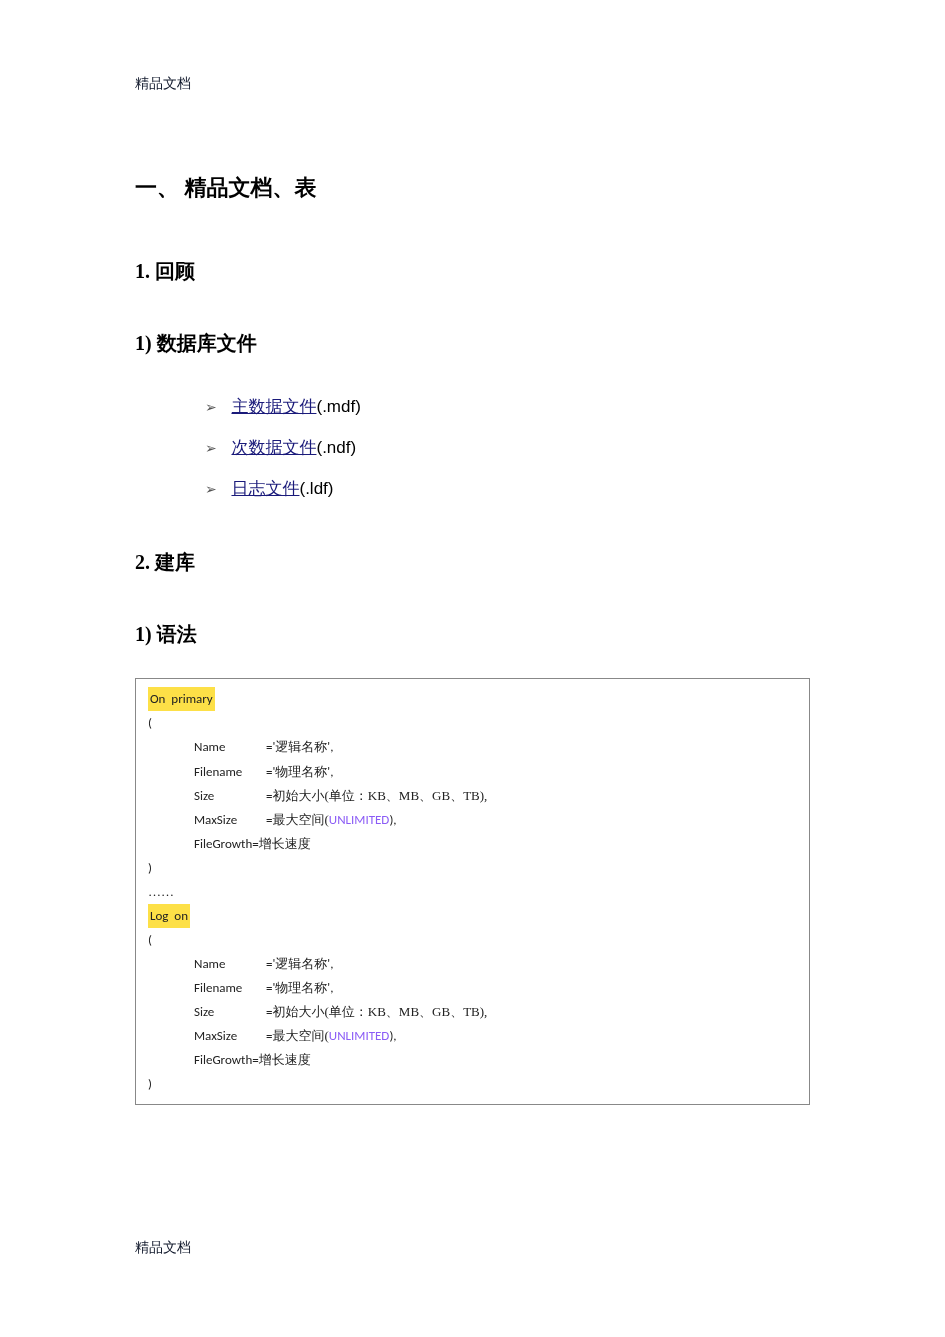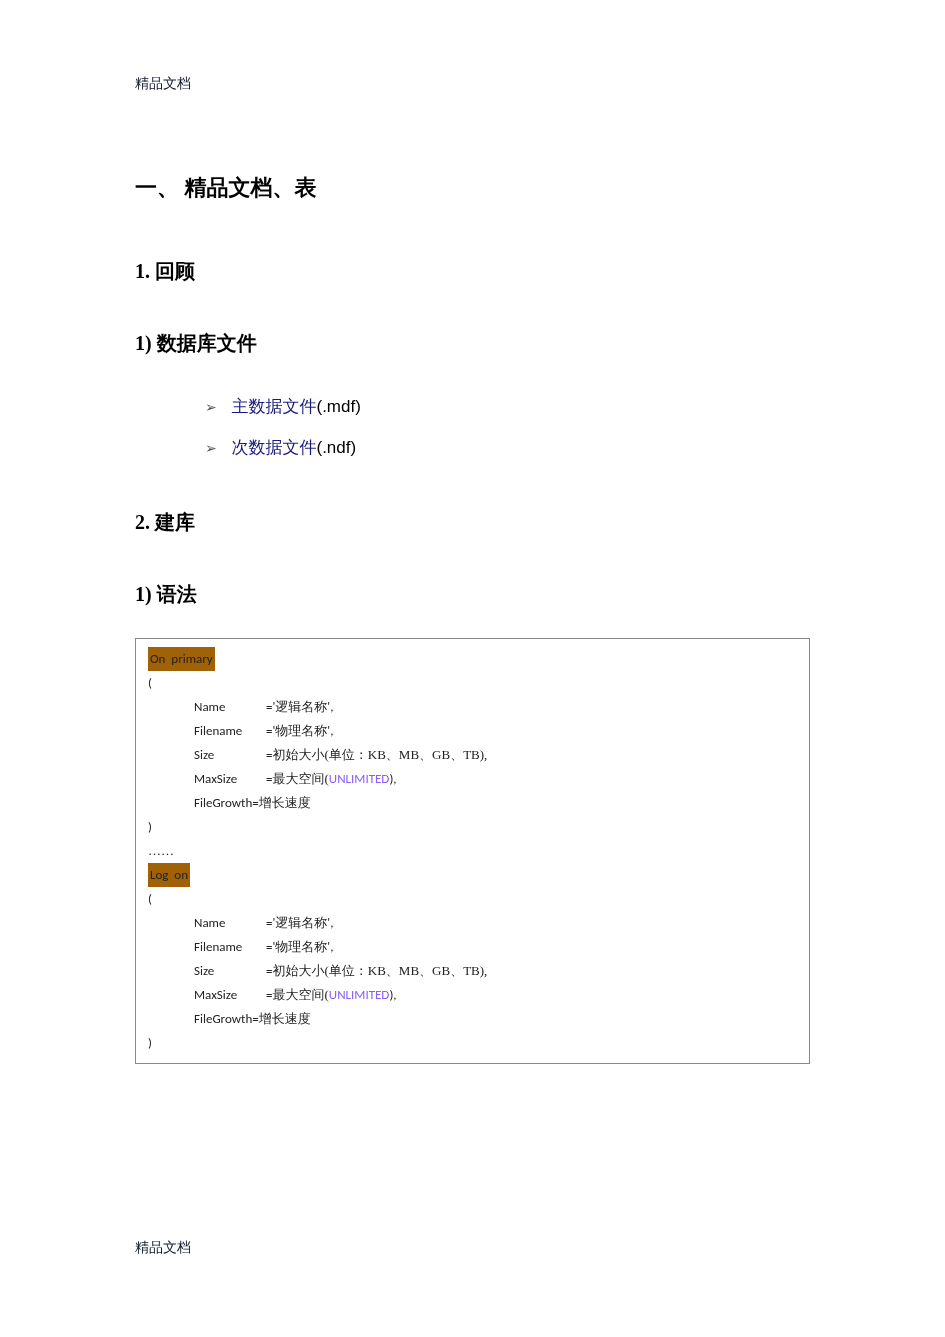--- a/index.html
+++ b/index.html
@@ -51,33 +51,34 @@
       line-height: 2.4;
       color: #000;
     }
     .bullet .arrow {
       color: #555;
       margin-right: 10px;
       font-size: 14px;
     }
     .bullet .prefix-zh {
       color: #1a1a7a;
+      text-decoration: underline;
     }
 
     .code-box {
       border: 1px solid #888;
       padding: 8px 10px 8px 12px;
       font-size: 13px;
       line-height: 1.85;
       font-family: Calibri, Arial, sans-serif;
       color: #222;
       margin-top: 6px;
     }
     .code-line { white-space: pre; }
-    .hl-inline { background: #a16207; display:inline-block; padding: 0 2px; }
+    .hl-inline { background: #fde047; display:inline-block; padding: 0 2px; }
     .zh { font-family: "SimSun", serif; }
     .kw-blue { color: #8b5cf6; }
     .indent { padding-left: 46px; display:inline-block; }
     .eq-col { display:inline-block; }
     .col-name { display:inline-block; width: 72px; }
   </style>
 </head>
 <body>
 
 <div class="page">
@@ -90,20 +91,24 @@
     <div class="h3">1)  数据库文件</div>
 
     <div class="bullets">
       <div class="bullet">
         <span class="arrow">➢</span>
         <span class="prefix-zh">主数据文件</span><span>(.mdf)</span>
       </div>
       <div class="bullet">
         <span class="arrow">➢</span>
         <span class="prefix-zh">次数据文件</span><span>(.ndf)</span>
+      </div>
+      <div class="bullet">
+        <span class="arrow">➢</span>
+        <span class="prefix-zh">日志文件</span><span>(.ldf)</span>
       </div>
     </div>
   </div>
 
   <div class="section">
     <div class="h2">2.  建库</div>
     <div class="h3">1)  语法</div>
 
     <div class="code-box">
       <div class="code-line"><span class="hl-inline">On  primary</span></div>

